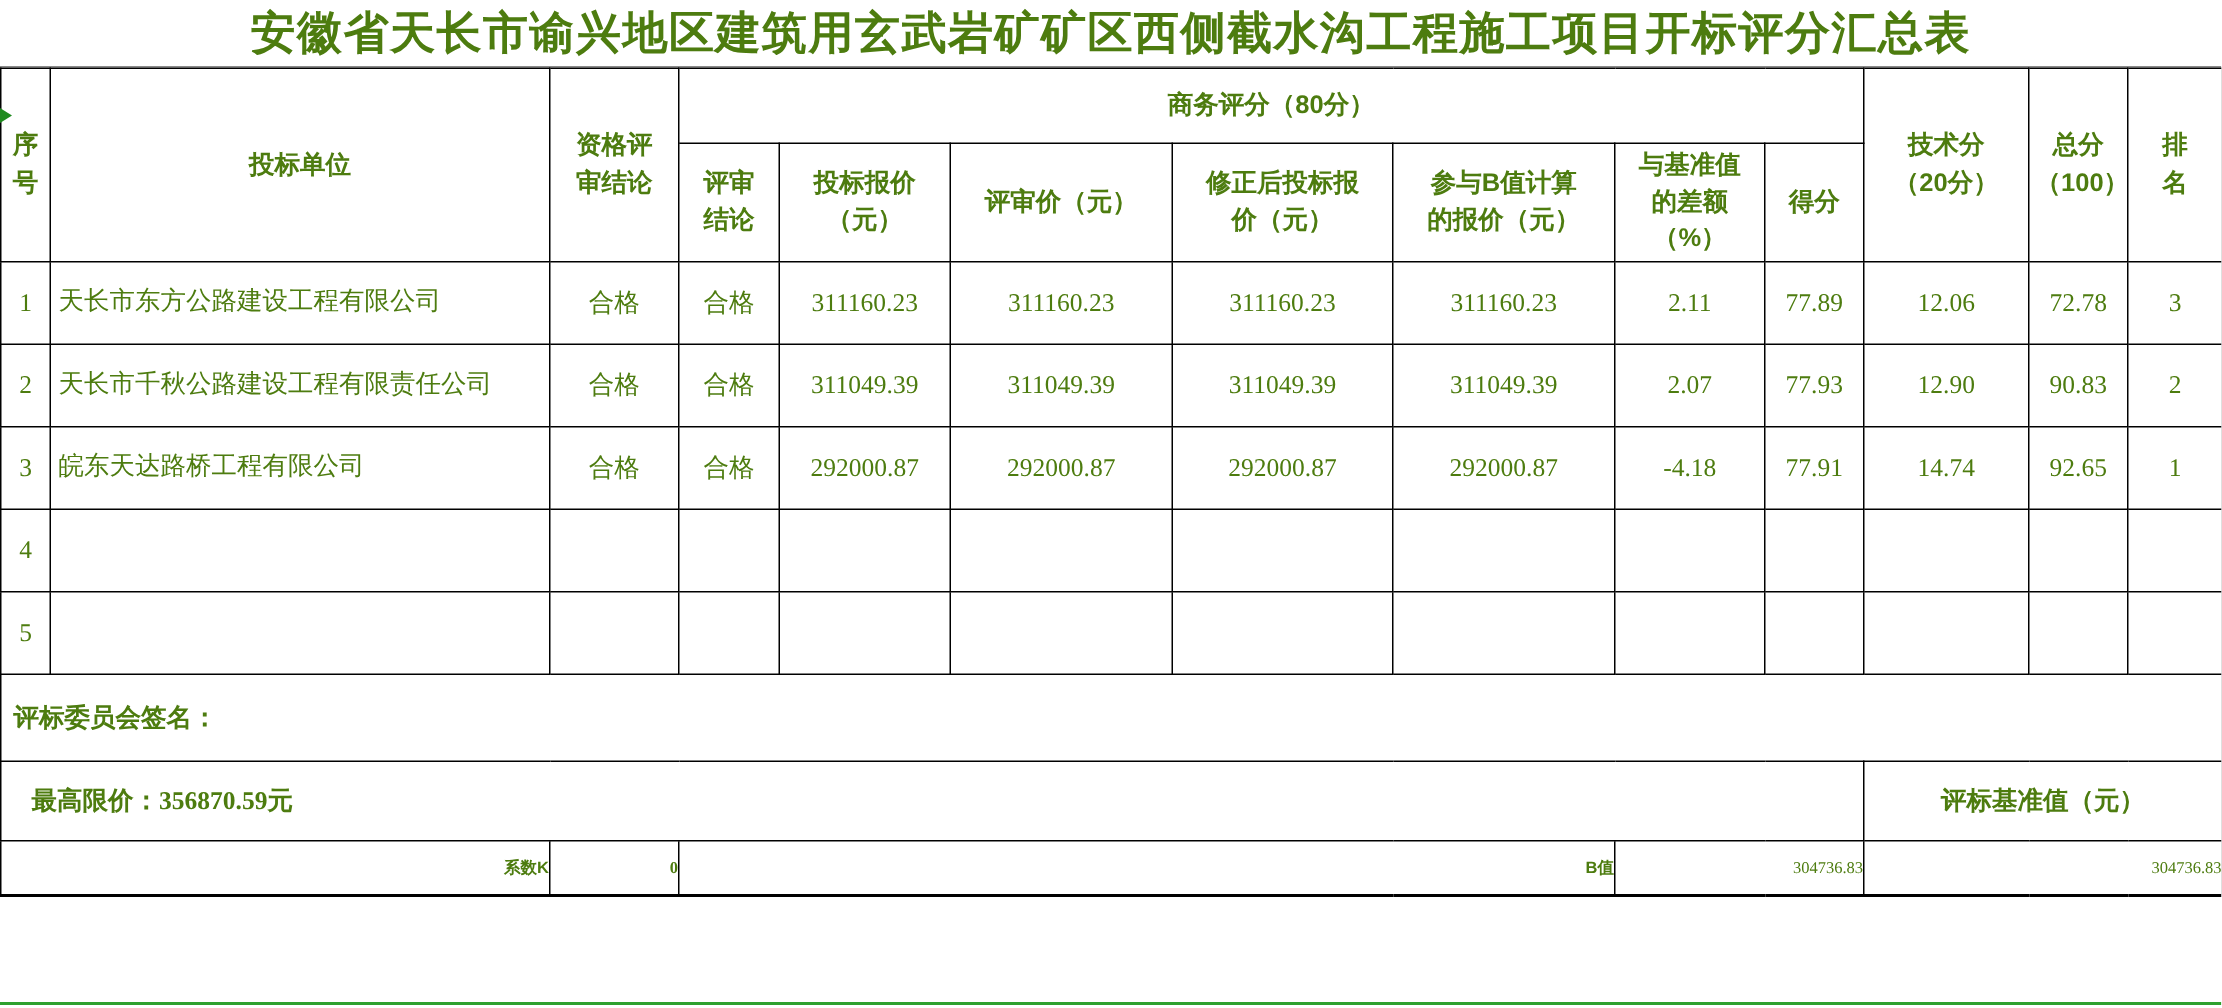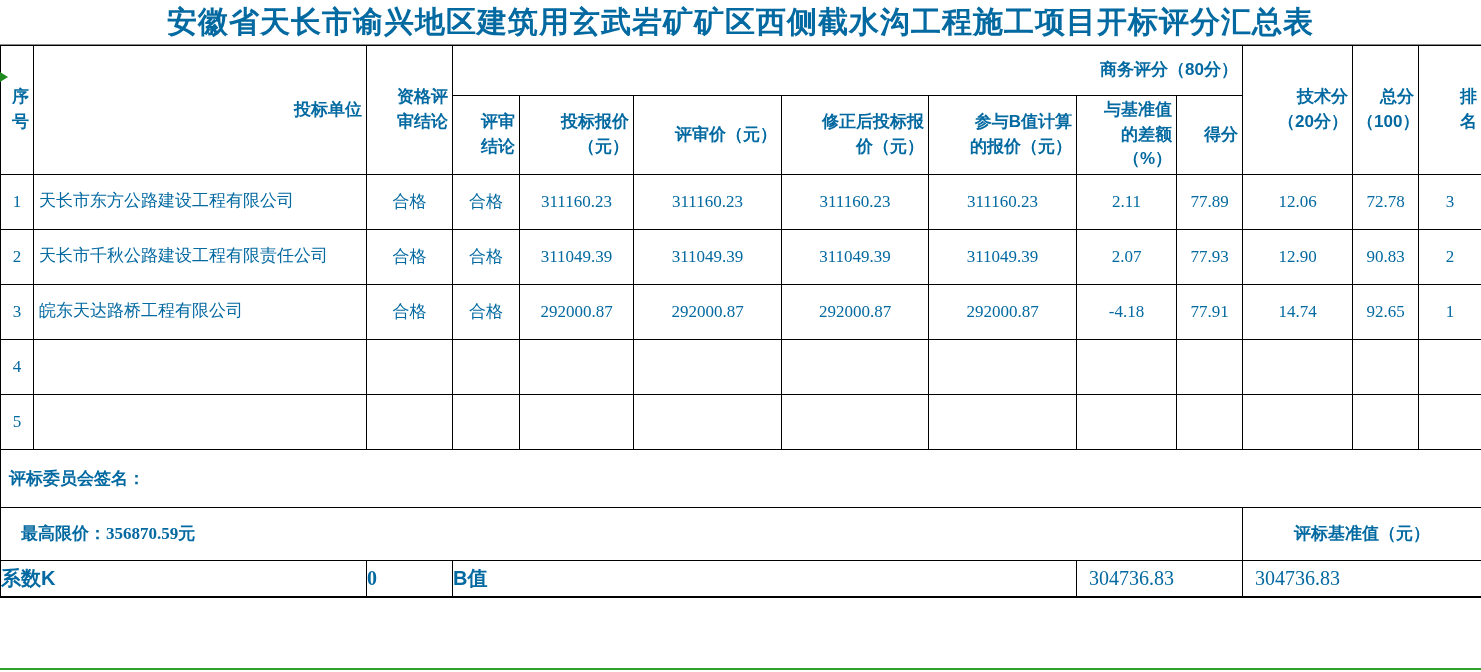--- a/index.html
+++ b/index.html
@@ -1,19 +1,19 @@
 <!DOCTYPE html>
 <html><head>
 <meta charset="utf-8">
 <style>
   * { margin:0; padding:0; box-sizing:border-box; }
   html,body { background:#ffffff; }
   .sheet {
     position:relative; width:1481px; height:672px; background:#ffffff;
-    font-family:"Liberation Sans","DejaVu Sans",sans-serif; color:#0369a1;
+    font-family:"Liberation Sans","DejaVu Sans",sans-serif; color:#4d7c0f;
     overflow:hidden;
   }
   .title {
     height:45px; display:flex; align-items:center; justify-content:center;
     font-family:"DejaVu Serif","Liberation Serif",serif;
     font-size:30px; font-weight:bold; letter-spacing:1px;
     border-bottom:1px solid #8a8a8a; white-space:nowrap;
   }
   .meta-row1 {
     height:32px; display:flex; align-items:center; padding-left:8px;
@@ -24,39 +24,39 @@
     padding-left:8px; font-size:16px;
   }
   .open-time { display:flex; align-items:center; gap:18px; margin-right:72px; }
   .open-time .time-value { font-family:"Liberation Serif","DejaVu Serif",serif; font-size:17px; }
 
   table.score-table { width:1481px; table-layout:fixed; border-collapse:collapse; }
   table.score-table th, table.score-table td {
     border:1px solid #000; overflow:hidden; vertical-align:middle;
   }
   tr.hrow-a th, tr.hrow-b th {
-    font-size:17px; font-weight:bold; text-align:right;
+    font-size:17px; font-weight:bold; text-align:center;
     white-space:pre-line; line-height:1.45; padding:2px 4px;
   }
   tr.hrow-a { height:50px; }
   tr.hrow-b { height:75px; }
   tr.data-row { height:55px; }
   tr.data-row td { font-size:17px; text-align:center; padding:2px 4px; }
   td.c-bidder { text-align:left !important; font-size:19px; padding:2px 4px 2px 5px !important; line-height:1.35;margin-top:20px; }
   .num { font-family:"Liberation Serif","DejaVu Serif",serif; font-size:17px; }
   td.c-seq { font-family:"Liberation Serif","DejaVu Serif",serif; font-size:16px; }
 
   tr.sign-row { height:58px; }
   tr.sign-row td { font-size:17px; font-weight:bold; padding-left:8px; }
   tr.limit-row { height:53px; }
   tr.limit-row td.left-cell { font-size:17px; font-weight:bold; padding-left:20px; }
   tr.limit-row td.left-cell .money { font-family:"Liberation Serif","DejaVu Serif",serif; }
   tr.limit-row td.center-cell { font-size:17px; font-weight:bold; text-align:center; }
   tr.last-row { height:37px; border-bottom:2px solid #000; }
-  tr.last-row td { font-size:20px; font-weight:bold; text-align:left; }
+  tr.last-row td { font-size:11px; font-weight:bold; text-align:right; }
   tr.last-row td.num-cell { font-weight:normal;padding-left:12px; }
 
   .green-bottom-line { position:absolute; left:0; right:0; top:668px; height:2px; background:#2fa12f; }
   .green-marker {
     position:absolute; left:0; top:72px; width:0; height:0;
     border-top:5px solid transparent; border-bottom:5px solid transparent;
     border-left:8px solid #1f8a1f;
   }
 </style>
 </head>

